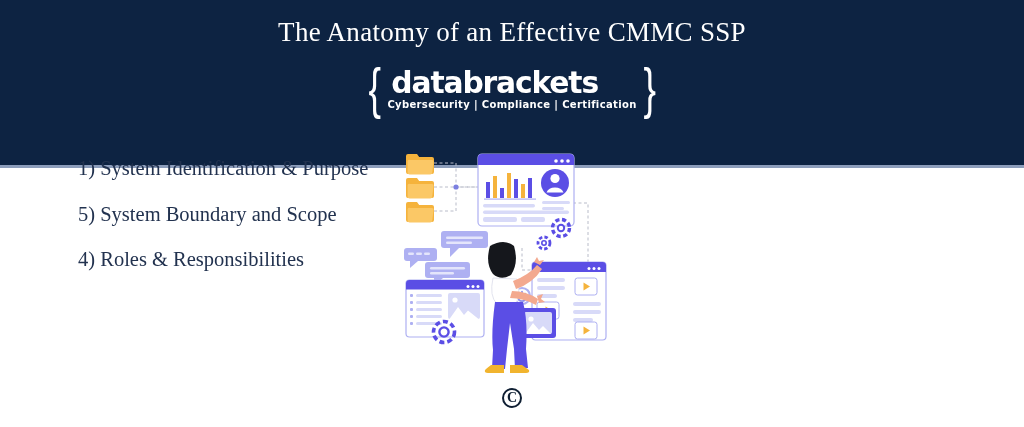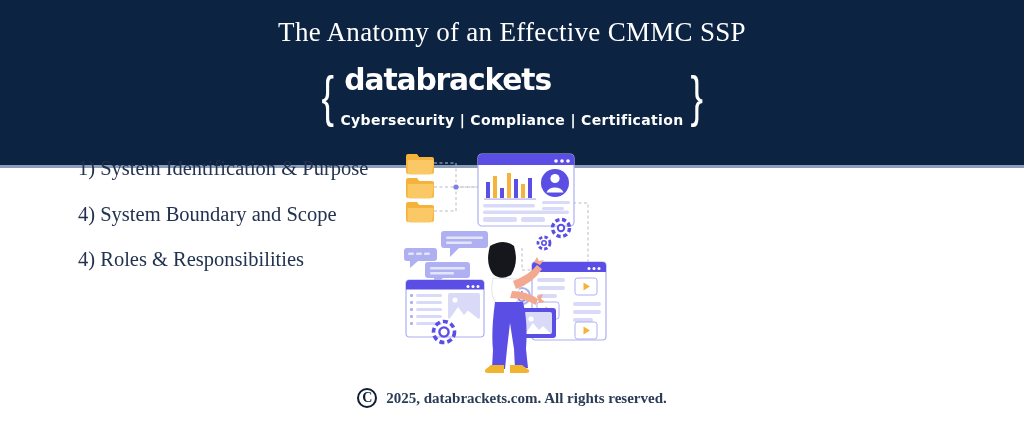--- a/index.html
+++ b/index.html
@@ -81,24 +81,24 @@
     font-family: "DejaVu Sans", sans-serif;
     font-size: 31px;
     font-weight: 700;
     letter-spacing: -1.2px;
     line-height: 32px;
     transform: scaleX(0.96);
   }
   .logo-tag {
     color: #ffffff;
     font-family: "DejaVu Sans", sans-serif;
-    font-size: 14px;
+    font-size: 10px;
     font-weight: 700;
     letter-spacing: 0.35px;
-    margin-top: 17px;
+    margin-top: 1px;
     white-space: nowrap;
   }
 
   
   .list {
     position: absolute;
     top: 146px;
   }
   .list.left  { left: 40px;  width: 400px; }
   .list.right { left: 604px; width: 400px; }
@@ -169,21 +169,21 @@
           <span class="logo-word">databrackets</span>
           <span class="logo-tag">Cybersecurity | Compliance | Certification</span>
         </span>
         <span class="brace">}</span>
       </div>
     </div>
   </div>
 
   <div class="list left">
     <div class="list-item">1) System Identification &amp; Purpose</div>
-    <div class="list-item">4) System Boundary and Scope</div>
+    <div class="list-item">5) System Boundary and Scope</div>
     <div class="list-item">4) Roles &amp; Responsibilities</div>
   </div>
 
 
   <div class="illustration">
     <svg width="218" height="235" viewBox="0 0 218 235" xmlns="http://www.w3.org/2000/svg">
       <defs>
         <g id="folder">
           <path d="M0 2 h9 l2.2 3 h12.8 a2 2 0 0 1 2 2 v13 a2 2 0 0 1 -2 2 h-24 a2 2 0 0 1 -2 -2 v-16 a2 2 0 0 1 2 -2 z" fill="#f5b33c"></path>
           <path d="M2 8 h22 a1.6 1.6 0 0 1 1.6 1.8 l-1.4 11 a2 2 0 0 1 -2 1.8 h-20.6 a2 2 0 0 1 -2 -2 v-11 a1.6 1.6 0 0 1 2.4 -1.6 z" fill="#fbc866"></path>
@@ -354,16 +354,15 @@
         <path d="M92 106 q-5 17 3 28 q8 7 18 1 q8 -12 3 -29 q-10 -8 -24 0 z" fill="#15171c"></path>
         <path d="M97 162 q-4 30 -2 48 l-1 18 l13 1 l2 -20 l3 -26 l4 26 l1 20 l13 -1 l-2 -19 q2 -28 -3 -47 z" fill="#5b4ee5"></path>
         <path d="M93 225 q-4 3 -6 5 q-1 3 3 3 h16 v-8 z" fill="#f1b42e"></path>
         <path d="M124 225 q4 3 7 5 q1 3 -3 3 h-16 l0 -8 z" fill="#f1b42e"></path>
       </g>
     </svg>
   </div>
 
   <div class="footer">
     <span class="copy-mark">C</span>
-    <span class="footer-text">2025, databrackets.com. All rights reserved.</span>
   </div>
 
 </div>
 
 </body></html>

